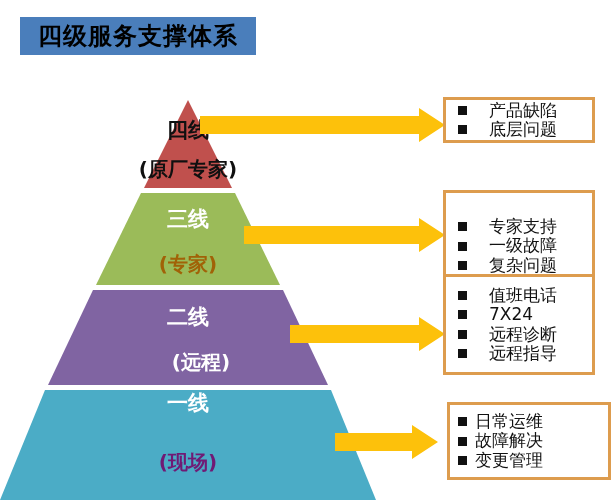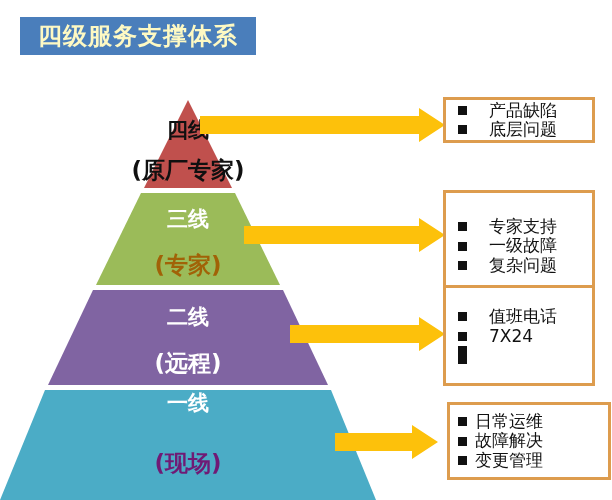--- a/index.html
+++ b/index.html
@@ -53,21 +53,21 @@
     text-align: center;
     white-space: nowrap;
     line-height: 1;
     font-weight: bold;
     pointer-events: none;
   }
   .tier-main {
     font-size: 21px;
   }
   .tier-sub {
-    font-size: 23px;
+    font-size: 20px;
   }
   .label-dark { color: #101010; }
   .label-light { color: #ffffff; }
 
   
   .arrow {
     position: absolute;
   }
 
   
@@ -100,21 +100,21 @@
 
   
   .gap-wide .bullet { margin-left: 12px; margin-right: 22px; }
   
   .gap-tight .bullet { margin-left: 8px; margin-right: 8px; }
 </style>
 </head>
 <body>
 
 <div id="title-banner" style="background: rgb(74, 126, 187);">
-  <span class="title-text" style="color: #fef9c3;">四级服务支撑体系</span>
+  <span class="title-text" style="color: #000000;">四级服务支撑体系</span>
 </div>
 
 <div id="pyramid">
   <svg width="400" height="420" viewBox="0 0 400 420" xmlns="http://www.w3.org/2000/svg">
 
     <polygon id="tier-shape-4" points="188,20 144,108 232,108" fill="#c0504d"></polygon>
 
     <polygon id="tier-shape-3" points="141,113 235,113 280,205 96,205" fill="#9bbb59"></polygon>
 
     <polygon id="tier-shape-2" points="93,210 283,210 328,305 48,305" fill="#8064a2"></polygon>
@@ -122,21 +122,21 @@
     <polygon id="tier-shape-1" points="45,310 331,310 376,420 0,420" fill="#4bacc6"></polygon>
   </svg>
 
   <div class="tier-label tier-main label-dark" style="left: 118px; top: 40px; width: 140px; color: rgb(16, 16, 16);">四线</div>
   <div class="tier-label tier-sub label-dark" style="left: 108px; top: 79px; width: 160px; color: rgb(16, 16, 16);">(原厂专家)</div>
 
   <div class="tier-label tier-main label-light" style="left: 118px; top: 129px; width: 140px; color: rgb(255, 255, 255);">三线</div>
   <div class="tier-label tier-sub label-light" style="left: 113px; top: 174px; width: 150px; color: #a16207;">(专家)</div>
 
   <div class="tier-label tier-main label-light" style="left: 118px; top: 227px; width: 140px; color: rgb(255, 255, 255);">二线</div>
-  <div class="tier-label tier-sub label-light" style="left: 113px; top: 272px; width: 150px; color: rgb(255, 255, 255);">(远程)</div>
+  <div class="tier-label tier-sub label-light" style="left: 126px; top: 272px; width: 150px; color: rgb(255, 255, 255);">(远程)</div>
 
   <div class="tier-label tier-main label-light" style="left: 118px; top: 313px; width: 140px; color: rgb(255, 255, 255);">一线</div>
   <div class="tier-label tier-sub label-light" style="left: 113px; top: 372px; width: 150px; color: #701a75;">(现场)</div>
 </div>
 
 <div class="arrow" style="left:200px; top:108px;">
   <svg width="245" height="34" viewBox="0 0 245 34" xmlns="http://www.w3.org/2000/svg">
     <polygon class="arrow-shape" points="0,8 219,8 219,0 245,17 219,34 219,26 0,26" fill="#fdc10b"></polygon>
   </svg>
 </div>
@@ -175,34 +175,36 @@
   <div class="detail-row">
     <span class="bullet"></span>
     <span class="detail-text">一级故障</span>
   </div>
   <div class="detail-row">
     <span class="bullet"></span>
     <span class="detail-text">复杂问题</span>
   </div>
 </div>
 
-<div class="detail-box gap-wide" style="left: 443px; top: 285px; width: 152px; height: 101px; border-color: rgb(221, 156, 78);">
+<div class="detail-box gap-wide" style="left: 443px; top: 274px; width: 152px; height: 101px; border-color: rgb(221, 156, 78);">
   <div class="detail-row">
     <span class="bullet"></span>
     <span class="detail-text">值班电话</span>
   </div>
   <div class="detail-row">
     <span class="bullet"></span>
     <span class="detail-text">7X24</span>
   </div>
   <div class="detail-row">
     <span class="bullet"></span>
-  </div>
-  <div class="detail-row">
-    <span class="bullet"></span>
+    <span class="detail-text">远程诊断</span>
+  </div>
+  <div class="detail-row">
+    <span class="bullet"></span>
+    <span class="detail-text">远程指导</span>
   </div>
 </div>
 
 <div class="detail-box gap-tight" style="left: 447px; top: 402px; width: 164px; height: 78px; border-color: rgb(221, 156, 78);">
   <div class="detail-row">
     <span class="bullet"></span>
     <span class="detail-text">日常运维</span>
   </div>
   <div class="detail-row">
     <span class="bullet"></span>

